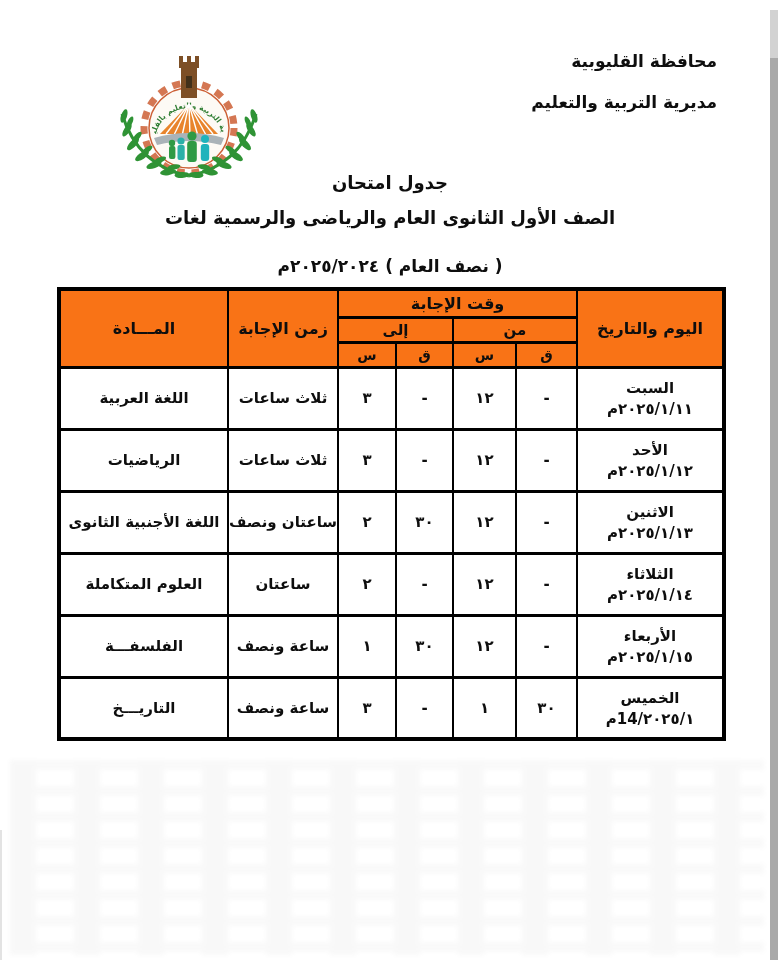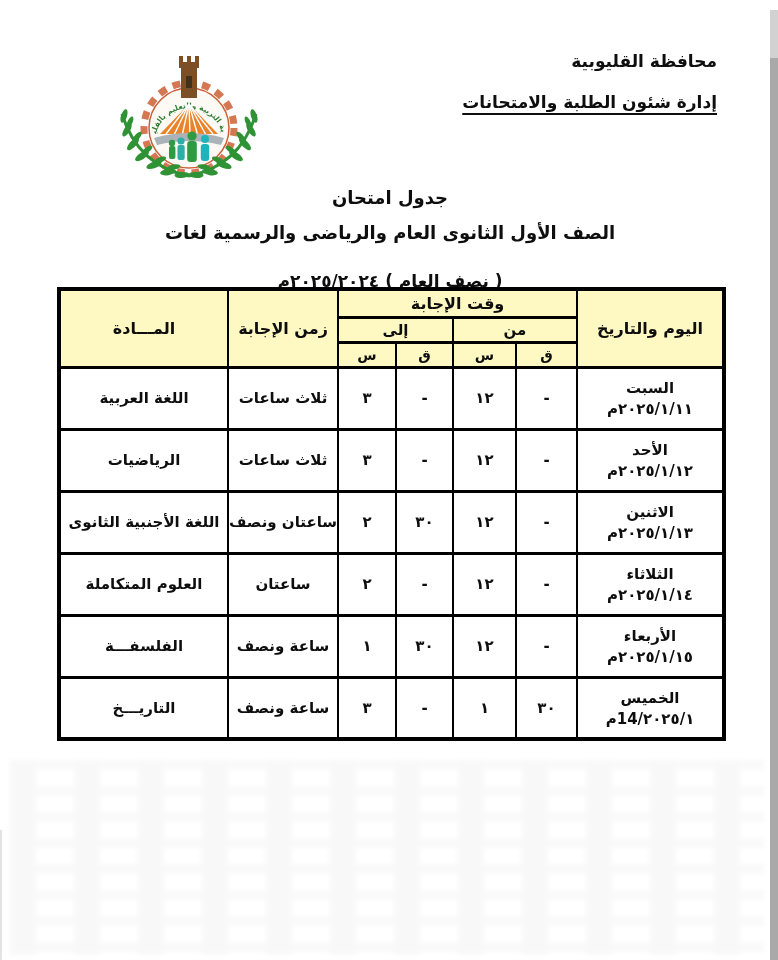--- a/index.html
+++ b/index.html
@@ -36,42 +36,42 @@
   .org-block {
     position:absolute; top:50px; right:61px;
     text-align:right; direction:rtl;
     font-size:17px; line-height:22px;
   }
   .org-line { margin-bottom:19px; white-space:nowrap; }
   .org-line.underlined { text-decoration:underline; text-decoration-thickness:2px; text-underline-offset:5px; }
 
   
   .titles {
-    position:absolute; top:186px; left:57px; width:666px;
+    position:absolute; top:171px; left:57px; width:666px;
     text-align:center; direction:rtl;
   }
   .title-line { font-size:18px; line-height:24px; margin-bottom:11px; white-space:nowrap; }
   .title-line.term { font-size:17px;margin-top:24px; }
 
   
   table.schedule {
     position:absolute; top:287px; left:57px;
     border-collapse:collapse;
     table-layout:fixed;
     direction:rtl;
     border:4px solid #000;
     background:#fff;
   }
   table.schedule th, table.schedule td {
     border:solid #000;
     border-width:3px 2px;
     text-align:center; vertical-align:middle;
     overflow:hidden; white-space:nowrap;
   }
-  table.schedule th { background:#fef9c3; font-size:16px; }
+  table.schedule th { background:#f97316; font-size:16px; }
   table.schedule th.sub { font-size:15px; }
   table.schedule th.unit { font-size:14px; }
   table.schedule td { font-size:15px; background:#fff; }
   tr.hrow1 { height:28px; }
   tr.hrow2 { height:25px; }
   tr.hrow3 { height:25px; }
   tr.drow  { height:62px; }
   .daycell .day { display:block; font-size:15px; line-height:21px; margin-top:2px; }
   .daycell .date { display:block; font-size:15px; line-height:21px; }
   td.subject { font-size:15px; }
@@ -158,21 +158,21 @@
         <ellipse cx="131" cy="85" rx="6.5" ry="2.6" transform="rotate(50 131 85)"></ellipse>
         <ellipse cx="121" cy="98" rx="6.5" ry="2.6" transform="rotate(36 121 98)"></ellipse>
         <ellipse cx="108" cy="108" rx="6.5" ry="2.6" transform="rotate(22 108 108)"></ellipse>
         <ellipse cx="94" cy="115" rx="6.5" ry="2.6" transform="rotate(10 94 115)"></ellipse>
       </g>
     </svg>
   </div>
 
   <div class="org-block">
     <div class="org-line">محافظة القليوبية</div>
-    <div class="org-line underlined">إدارة شئون الطلبة والامتحانات</div>
+    <div class="org-line">مديرية التربية والتعليم</div>
   </div>
 
   <div class="titles">
     <div class="title-line">جدول امتحان</div>
     <div class="title-line">الصف الأول الثانوى العام والرياضى والرسمية لغات</div>
     <div class="title-line term">( نصف العام ) ٢٠٢٥/٢٠٢٤م</div>
   </div>
 
   <table class="schedule">
     <colgroup>

